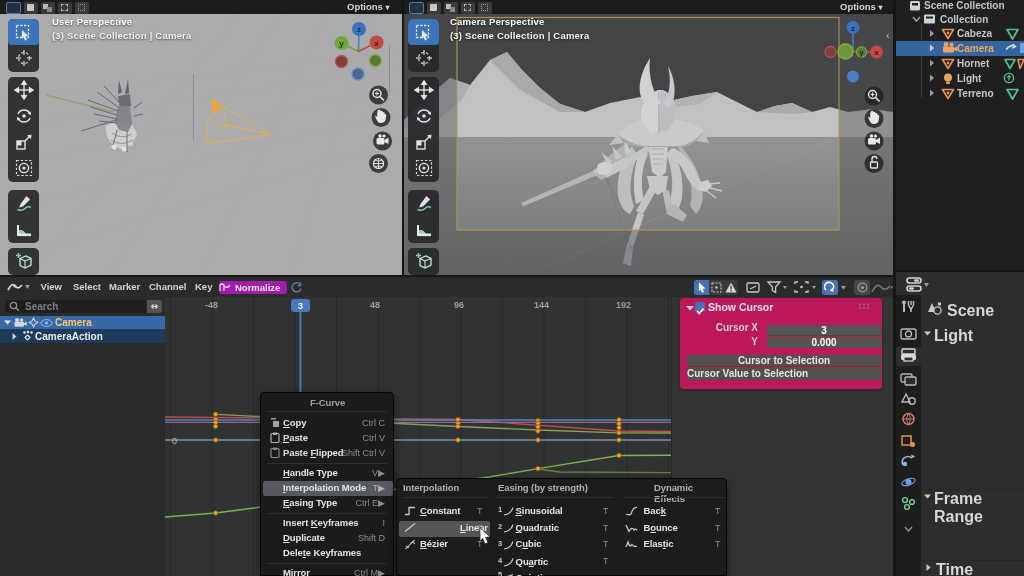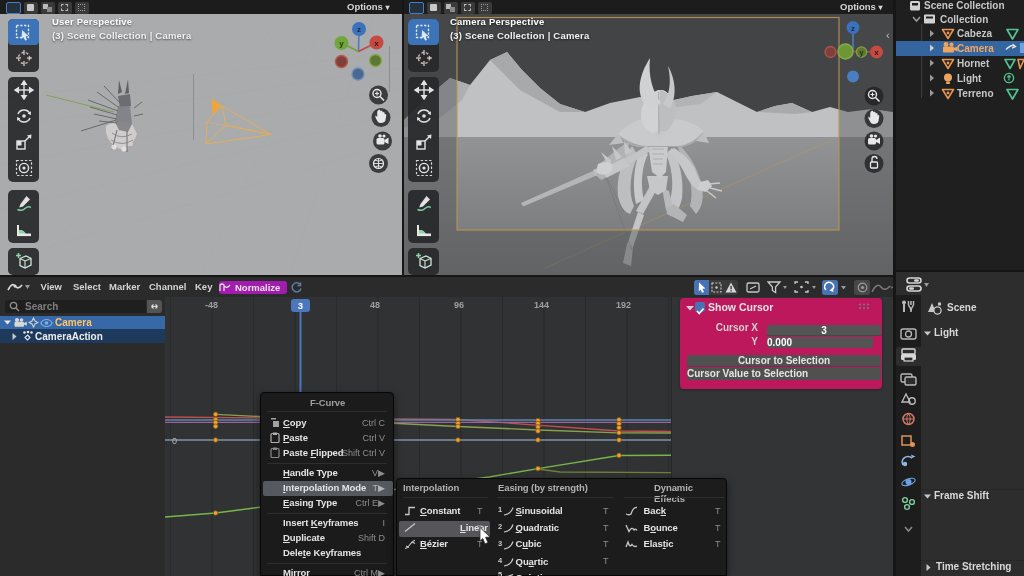--- a/index.html
+++ b/index.html
@@ -26,21 +26,21 @@
 #chanpanel { position:absolute; left:0; top:20px; width:165px; height:279px; background:#2b2b2b; }
 #sidebar { position:absolute; left:671px; top:20px; width:222px; height:279px; background:#333435; }
 
 #fmenu { position:absolute; left:260px; top:115px; width:134px; height:184px; background:#1b1b1c; border:1px solid #070707; border-radius:4px 4px 0 0; box-shadow:0 3px 8px rgba(0,0,0,.5); }
 #submenu { position:absolute; left:396px; top:201px; width:331px; height:98px; background:#1c1c1d; border:1px solid #070707; border-radius:4px 4px 0 0; box-shadow:0 3px 8px rgba(0,0,0,.5); }
 .mitem { position:absolute; font-size:9.5px; font-weight:600; letter-spacing:-0.1px; color:#e4e4e4; }
 .mshort { position:absolute; font-size:9px; font-weight:400; color:#8d8d8d; text-align:right; }
 
 #props { left:896px; top:272px; width:128px; height:304px; background:#2d2d2d; overflow:hidden; }
 #ptabs { position:absolute; left:0; top:23px; width:25px; height:281px; background:#1d1d1d; }
-.ptext { font-size:10px; font-weight:600; color:#d8d8d8; }
+.ptext { font-size:16px; font-weight:600; color:#d8d8d8; }
 </style>
 </head>
 <body>
 <div id="root">
 
   <div id="vp1" class="abs">
     <svg class="abs" style="left:0;top:0" width="402" height="275" viewBox="0 0 402 275">
       <rect x="0" y="0" width="402" height="275" fill="#a9abad"></rect>
       <g stroke="#9fa1a3" stroke-width="0.8" opacity="0.22">
         <line x1="0" y1="98" x2="402" y2="52"></line>
@@ -698,21 +698,21 @@
               <circle cx="6" cy="1.5" r="1"></circle>
               <circle cx="10" cy="1.5" r="1"></circle>
               <circle cx="2" cy="5" r="1"></circle>
               <circle cx="6" cy="5" r="1"></circle>
               <circle cx="10" cy="5" r="1"></circle>
             </g>
           </svg>
         <span class="abs" style="right:124px;top:23.5px;font-size:10px;font-weight:700;color:#cfcfcf;">Cursor X</span>
         <div class="abs" style="left:87px;top:26.5px;width:114px;height:11.5px;background:#545454;border-radius:3px 3px 0 0;color:#fff;font-size:10px;font-weight:700;text-align:center;line-height:11.5px;border-bottom:1px solid #474747;">3</div>
         <span class="abs" style="right:124px;top:37.8px;font-size:10px;font-weight:700;color:#cfcfcf;">Y</span>
-        <div class="abs" style="left:87px;top:38.8px;width:106px;height:11.5px;background:#545454;border-radius:0 0 3px 3px;color:#fff;font-size:10px;font-weight:700;text-align:left;line-height:11.5px;">0.000</div>
+        <div class="abs" style="left:87px;top:38.8px;width:114px;height:11.5px;background:#545454;border-radius:0 0 3px 3px;color:#fff;font-size:10px;font-weight:700;text-align:center;line-height:11.5px;">0.000</div>
         <div class="abs" style="left:7px;top:57px;width:194px;height:12px;background:#505050;border-radius:3px 3px 0 0;color:#e4e4e4;font-size:10px;font-weight:700;text-align:center;line-height:12px;border-bottom:1px solid #454545;">Cursor to Selection</div>
         <div class="abs" style="left:7px;top:70px;width:194px;height:12px;background:#505050;border-radius:0 0 3px 3px;color:#e4e4e4;font-size:10px;font-weight:700;text-align:left;line-height:12px;">Cursor Value to Selection</div>
       </div>
     </div>
 
     <div id="fmenu">
       <div class="mitem" style="left:13px;top:3.5px;color:#9f9f9f;padding-left:36px;">F-Curve</div>
       <div class="abs" style="left:6px;top:17.5px;width:120px;height:1px;background:#2e2e2e;"></div>
       <div class="abs" style="left:2px;top:88px;width:130px;height:15px;background:#555a60;border-radius:2px;"></div>
       <svg class="abs" style="left:8px;top:24px" width="13" height="42" viewBox="0 0 13 42">
@@ -891,21 +891,21 @@
     </svg>
     <div class="abs ptext" style="left:51px;top:30px;">Scene</div>
     <svg class="abs" style="left:27px;top:57px" width="9" height="9" viewBox="0 0 9 9">
         <path d="M1,2.5 l3.5,4 l3.5,-4 z" fill="#c9c9c9"></path>
       </svg>
     <div class="abs ptext" style="left:38px;top:55px;">Light</div>
     <div class="abs" style="left:25px;top:216.5px;width:103px;height:1px;background:#272727;"></div>
     <svg class="abs" style="left:27px;top:220px" width="9" height="9" viewBox="0 0 9 9">
         <path d="M1,2.5 l3.5,4 l3.5,-4 z" fill="#c9c9c9"></path>
       </svg>
-    <div class="abs ptext" style="left:38px;top:218px;">Frame Shift</div>
+    <div class="abs ptext" style="left:38px;top:218px;">Frame Range</div>
     <div class="abs" style="left:25px;top:287.5px;width:103px;height:1px;background:#272727;"></div>
     <svg class="abs" style="left:29px;top:291px" width="8" height="9" viewBox="0 0 8 9">
         <path d="M1.5,1 l4,3.5 l-4,3.5 z" fill="#c9c9c9"></path>
       </svg>
     <div class="abs ptext" style="left:40px;top:289px;">Time Stretching</div>
   </div>
 
 </div>
 
 </body></html>

